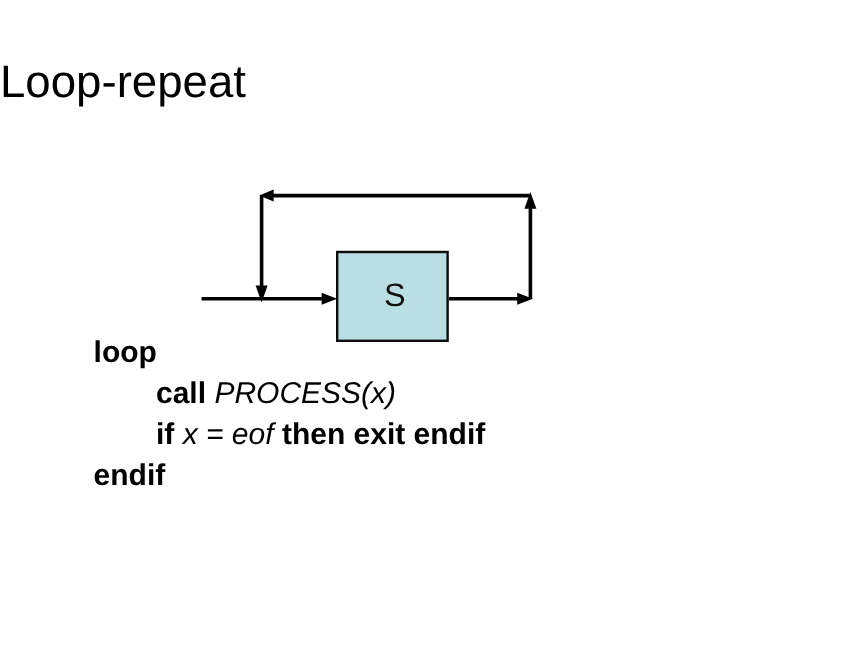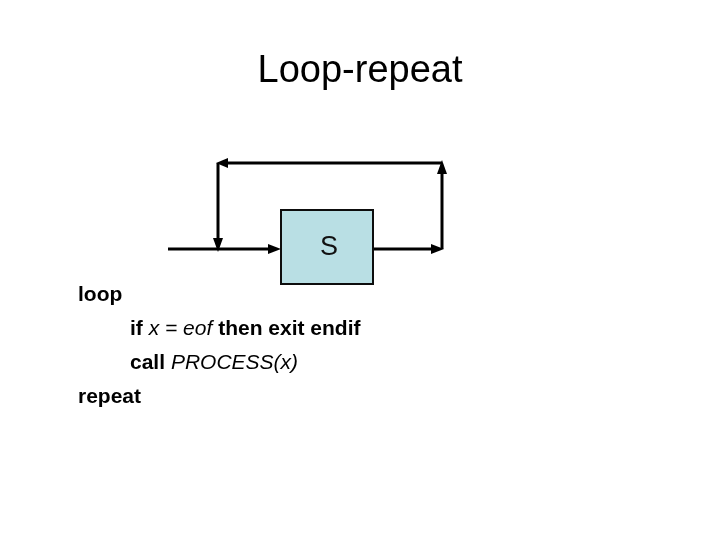--- a/index.html
+++ b/index.html
@@ -23,21 +23,21 @@
     height: 540px;
     background: #ffffff;
   }
 
   
   #slide-title {
     position: absolute;
     left: 0;
     top: 46px;
     width: 720px;
-    text-align: center;
+    text-align: left;
     font-size: 38px;
     font-weight: normal;
     line-height: 46px;
     letter-spacing: 0px;
     color: #000000;
     white-space: nowrap;
   }
 
   
   #diagram {
@@ -72,21 +72,21 @@
     line-height: 30px;
     color: #111111;
   }
 
   
   #code-block {
     position: absolute;
     left: 78px;
     top: 277px;
     width: 600px;
-    font-size: 21px;
+    font-size: 25px;
     line-height: 34px;
     color: #000000;
     white-space: nowrap;
   }
   .code-line {
     height: 34px;
     white-space: nowrap;
   }
   .kw {
     font-weight: bold;
@@ -130,18 +130,18 @@
       <polygon points="442,160 437,174 447,174" fill="#000000"></polygon>
     </svg>
   </div>
 
   <div id="s-box" style="background: rgb(185, 223, 228); border-color: rgb(13, 13, 13);">
     <div id="s-box-label">S</div>
   </div>
 
   <div id="code-block">
       <div class="code-line"><span class="kw">loop</span></div>
+      <div class="code-line ind2"><span class="kw">call </span><span class="var">PROCESS(x)</span></div>
       <div class="code-line ind2"><span class="kw">if </span><span class="var">x = eof</span><span class="kw">  then exit endif</span></div>
-      <div class="code-line ind2"><span class="kw">call </span><span class="var">PROCESS(x)</span></div>
-      <div class="code-line"><span class="kw">repeat</span></div>
+      <div class="code-line"><span class="kw">endif</span></div>
     </div>
 
 </div>
 
 </body></html>

